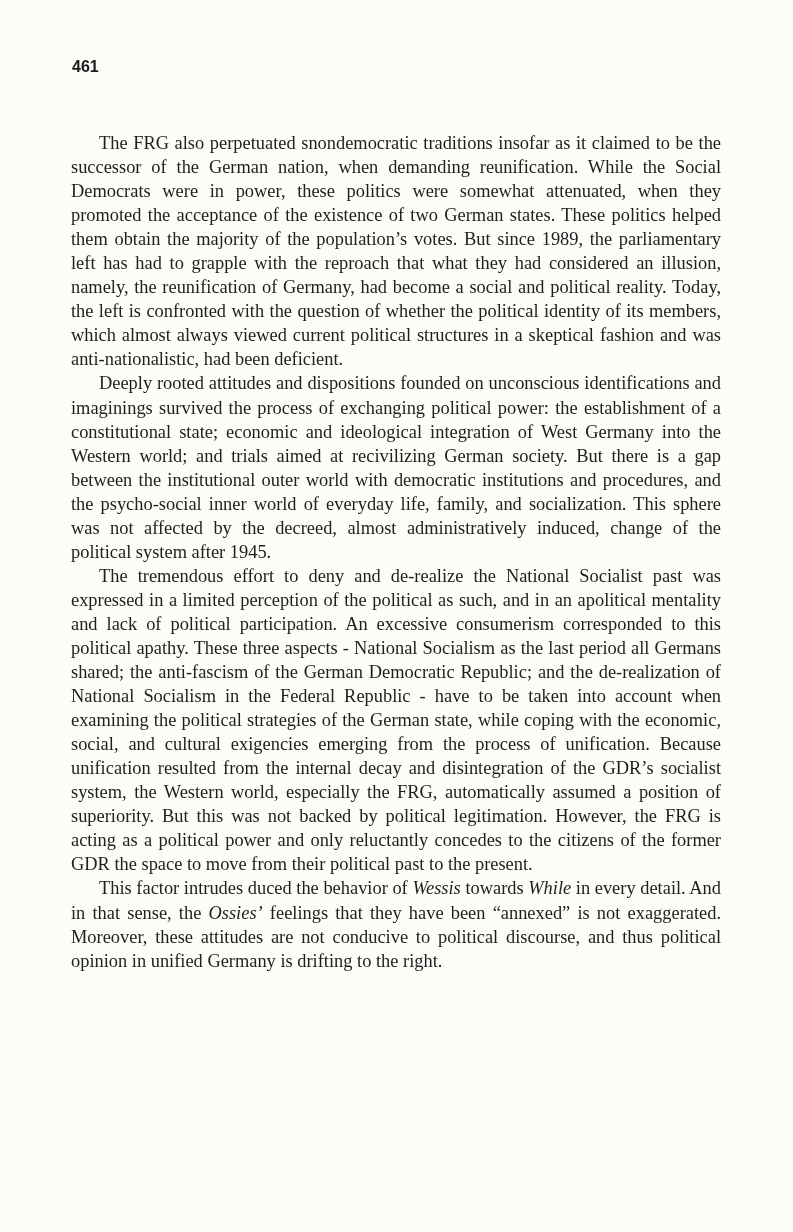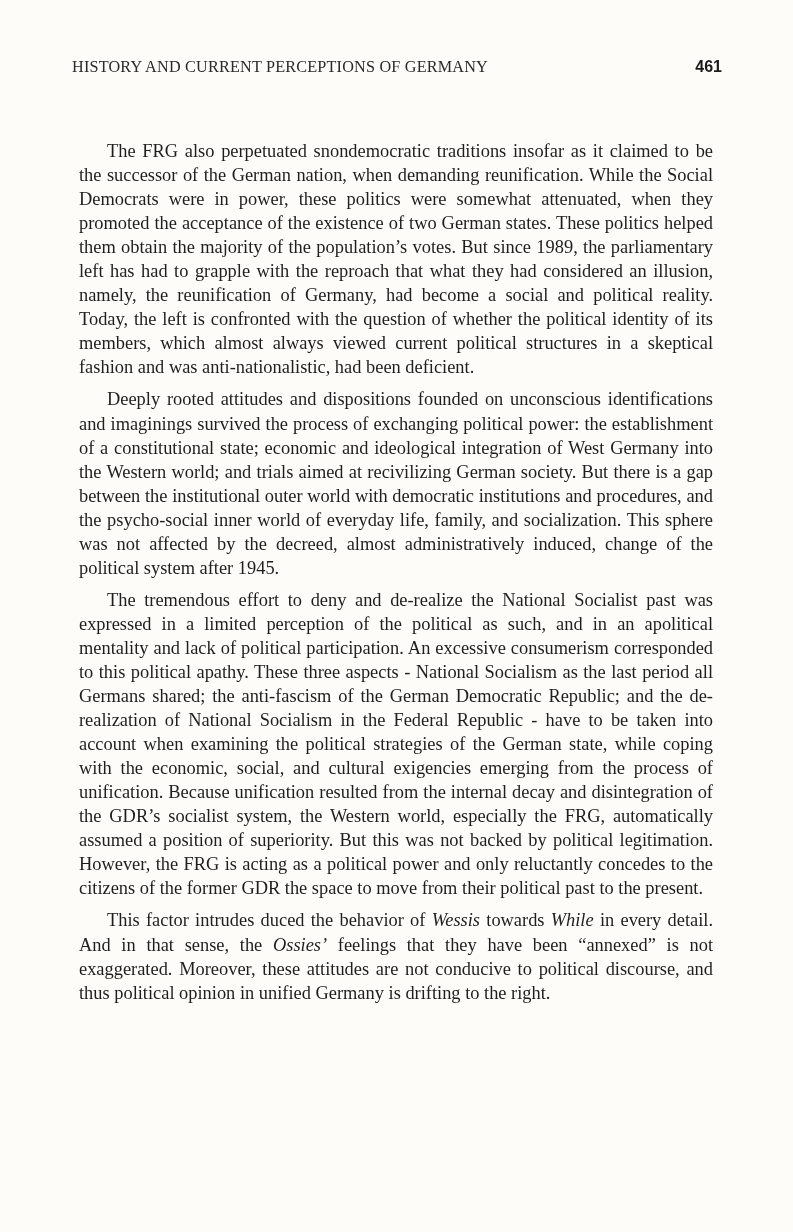--- a/index.html
+++ b/index.html
@@ -21,28 +21,27 @@
   .page-number {
     font-family: "Liberation Sans", sans-serif;
     font-weight: bold; font-size: 16px; color: #1a1a1a;
   }
   .body-text {
     position: absolute; left: 71px; top: 131px; width: 650px;
     font-family: "Liberation Serif", serif;
     font-size: 18.4px; line-height: 24.05px;
     text-align: justify; hyphens: manual;
   }
-  .body-text p { margin: 8px; text-indent: 28px; }
+  .body-text p { margin: 0; text-indent: 28px; }
   .body-text em { }
 </style>
 </head>
 <body>
 
 <div class="header">
-  <span class="running-head">HISTORY AND CURRENT PERCEPTIONS OF GERMANY</span>
   <span class="page-number">461</span>
 </div>
 
 <div class="body-text">
   <p>The FRG also perpetuated snondemocratic traditions insofar as it claimed to be the successor of the German nation, when demanding reunification. While the Social Democrats were in power, these politics were somewhat attenuated, when they promoted the acceptance of the existence of two German states. These politics helped them obtain the majority of the population’s votes. But since 1989, the parliamentary left has had to grapple with the reproach that what they had considered an illusion, namely, the reunification of Germany, had become a social and political reality. Today, the left is confronted with the question of whether the political identity of its members, which almost always viewed current political structures in a skeptical fashion and was anti-nationalistic, had been deficient.</p>
   <p>Deeply rooted attitudes and dispositions founded on unconscious identifications and imaginings survived the process of exchanging political power: the establishment of a constitutional state; economic and ideo­logical integration of West Germany into the Western world; and trials aimed at recivilizing German society. But there is a gap between the in­stitutional outer world with democratic institutions and procedures, and the psycho-social inner world of everyday life, family, and socialization. This sphere was not affected by the decreed, almost administratively in­duced, change of the political system after 1945.</p>
   <p>The tremendous effort to deny and de-realize the National Socialist past was expressed in a limited perception of the political as such, and in an apolitical mentality and lack of political participation. An excessive consumerism corresponded to this political apathy. These three aspects - National Socialism as the last period all Germans shared; the anti-fascism of the German Democratic Republic; and the de-realization of National Socialism in the Federal Republic - have to be taken into account when examining the political strategies of the German state, while coping with the economic, social, and cultural exigencies emerging from the process of unification. Because unification resulted from the internal decay and disintegration of the GDR’s socialist system, the Western world, espe­cially the FRG, automatically assumed a position of superiority. But this was not backed by political legitimation. However, the FRG is acting as a political power and only reluctantly concedes to the citizens of the former GDR the space to move from their political past to the present.</p>
   <p><span>This factor intrudes duced the behavior of </span><em>Wessis</em><span> towards </span><em>While</em><span> in ev­ery detail. And in that sense, the </span><em>Ossies’</em><span> feelings that they have been “annexed” is not exaggerated. Moreover, these attitudes are not con­ducive to political discourse, and thus political opinion in unified Ger­many is drifting to the right.</span></p>
 </div>
 

